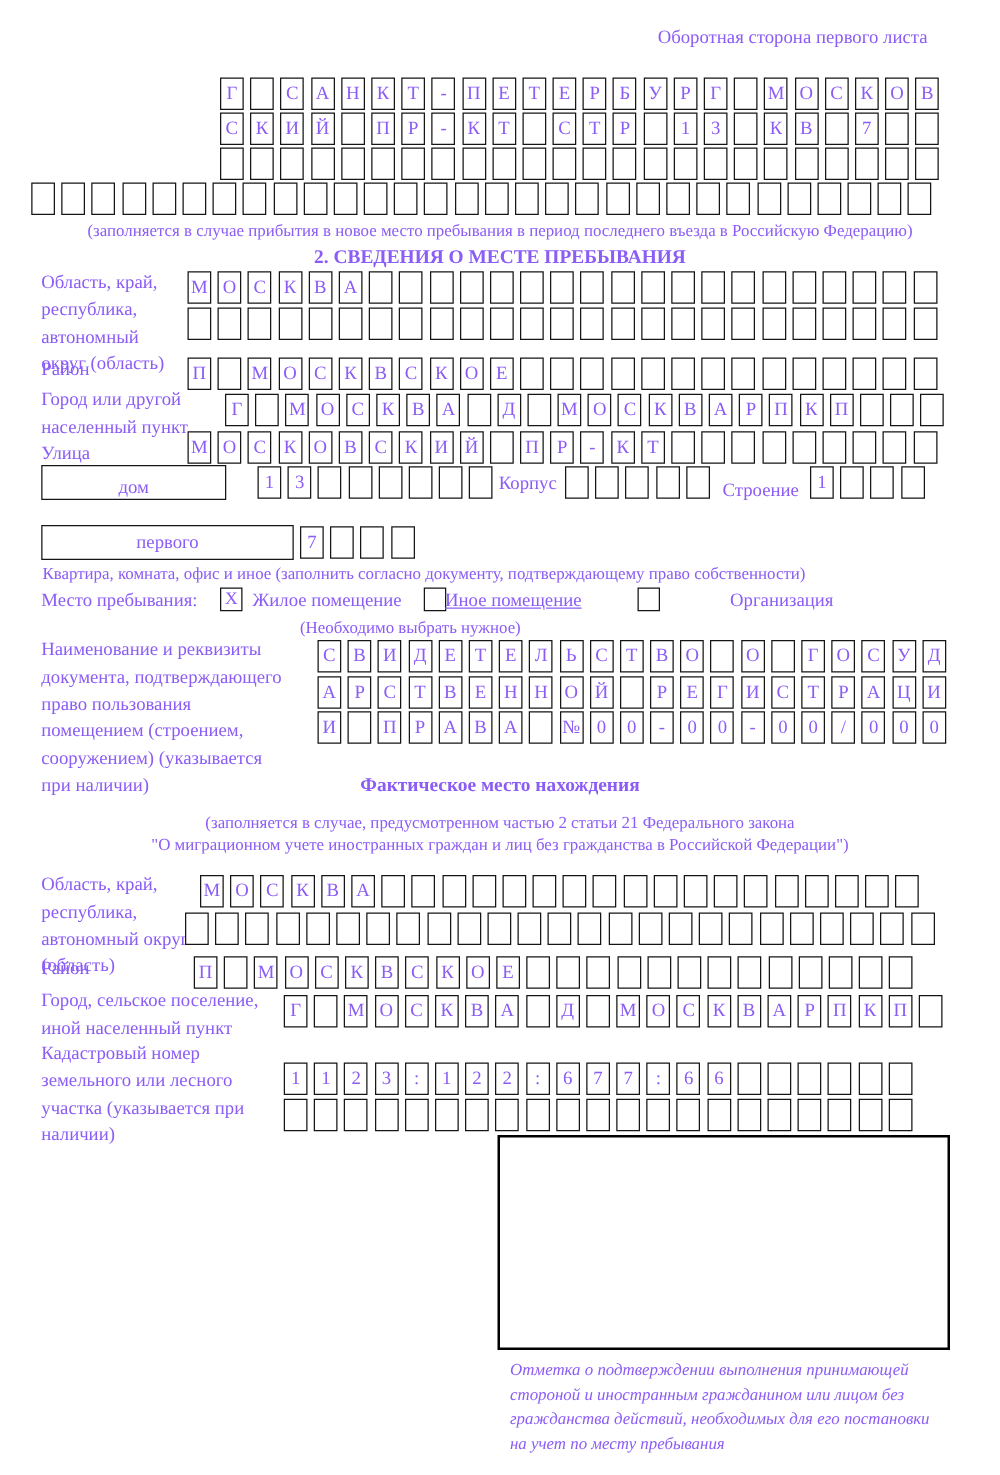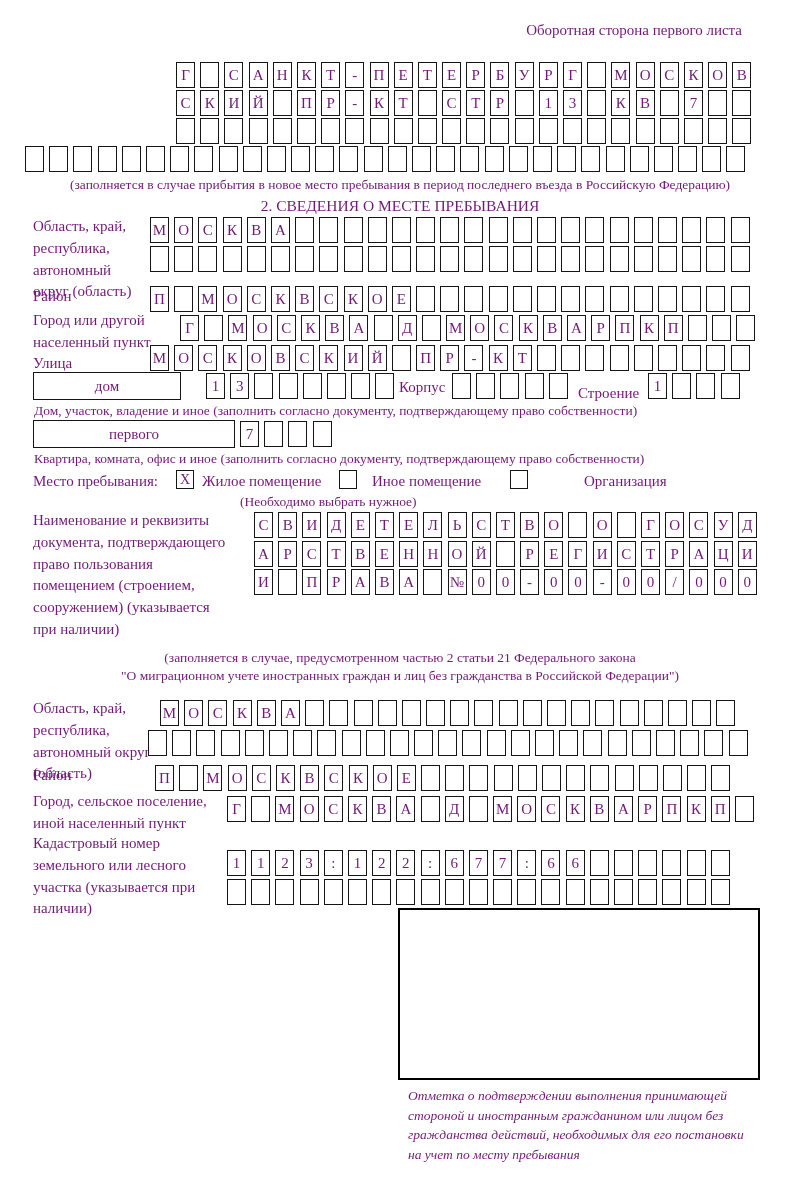--- a/index.html
+++ b/index.html
@@ -1,23 +1,23 @@
 <!DOCTYPE html>
 <html lang="ru"><head>
 <meta charset="utf-8">
 <style>
   html,body{margin:0;padding:0;background:#fff;}
   .page{
-    position:relative;width:800px;height:1180px;background:#fff;color:#701a75;
+    position:relative;width:800px;height:1180px;background:#fff;color:#8b5cf6;
     font-family:"Liberation Serif","DejaVu Serif",serif;overflow:hidden;
   }
   .lbl{position:absolute;font-size:15px;line-height:1.45;}
   .note{position:absolute;font-size:13.5px;line-height:1.35;}
   .center{left:0;width:800px;text-align:center;}
-  .title{position:absolute;left:0;width:800px;text-align:center;font-weight:normal;font-size:15.5px;}
+  .title{position:absolute;left:0;width:800px;text-align:center;font-weight:bold;font-size:15.5px;}
   .boxrow{position:absolute;display:flex;}
   .cell{
     flex:none;width:19px;height:26px;margin-right:5.2px;box-sizing:border-box;
     border:1.6px solid #151515;display:flex;align-items:center;justify-content:center;
     font-size:15px;background:#fff;
   }
   .labelbox{
     position:absolute;box-sizing:border-box;border:1.6px solid #151515;
     display:flex;align-items:center;justify-content:center;font-size:15px;background:#fff;
   }
@@ -284,21 +284,21 @@
       <span class="cell"></span>
       <span class="cell"></span>
       <span class="cell"></span>
       <span class="cell"></span>
       <span class="cell"></span>
       <span class="cell"></span>
       <span class="cell"></span>
       <span class="cell"></span>
     </div>
 
-  <div class="labelbox" style="left:33px;top:372px;width:148px;height:28px;">
+  <div class="labelbox" style="left:33px;top:372px;width:148px;height:28px;align-items:flex-end;">
     <span>дом</span>
   </div>
   <div class="boxrow" style="left:206px;top:373px;">
       <span class="cell">1</span>
       <span class="cell">3</span>
       <span class="cell"></span>
       <span class="cell"></span>
       <span class="cell"></span>
       <span class="cell"></span>
       <span class="cell"></span>
@@ -312,38 +312,37 @@
       <span class="cell"></span>
       <span class="cell"></span>
     </div>
   <div class="lbl" style="left:578px;top:383px;">Строение</div>
   <div class="boxrow" style="left:648px;top:373px;">
       <span class="cell">1</span>
       <span class="cell"></span>
       <span class="cell"></span>
       <span class="cell"></span>
     </div>
-  <div class="note" style="left:34px;top:402px;">Дом, участок, владение и иное (заполнить согласно документу, подтверждающему право собственности)</div>
 
   <div class="labelbox" style="left:33px;top:420px;width:202px;height:28px;">
     <span>первого</span>
   </div>
   <div class="boxrow" style="left:240px;top:421px;">
       <span class="cell">7</span>
       <span class="cell"></span>
       <span class="cell"></span>
       <span class="cell"></span>
     </div>
   <div class="note" style="left:34px;top:450px;">Квартира, комната, офис и иное (заполнить согласно документу, подтверждающему право собственности)</div>
 
   <div class="lbl" style="left:33px;top:471px;">Место пребывания:</div>
   <div class="checkbox" style="left:176px;top:470px;">X</div>
   <div class="lbl" style="left:202px;top:471px;">Жилое помещение</div>
   <div class="checkbox" style="left:339px;top:470px;"></div>
-  <div class="lbl" style="left:372px;top:471px;">Иное помещение</div>
+  <div class="lbl" style="left:356px;top:471px;text-decoration:underline;">Иное помещение</div>
   <div class="checkbox" style="left:510px;top:470px;"></div>
   <div class="lbl" style="left:584px;top:471px;">Организация</div>
   <div class="note" style="left:240px;top:493px;">(Необходимо выбрать нужное)</div>
 
   <div class="lbl" style="left:33px;top:510px;width:200px;">Наименование и реквизиты документа, подтверждающего право пользования помещением (строением, сооружением) (указывается при наличии)</div>
   <div class="boxrow" style="left:254px;top:512px;">
       <span class="cell">С</span>
       <span class="cell">В</span>
       <span class="cell">И</span>
       <span class="cell">Д</span>
@@ -405,20 +404,21 @@
       <span class="cell">0</span>
       <span class="cell">-</span>
       <span class="cell">0</span>
       <span class="cell">0</span>
       <span class="cell">/</span>
       <span class="cell">0</span>
       <span class="cell">0</span>
       <span class="cell">0</span>
     </div>
 
+  <div class="title" style="top:620px;">Фактическое место нахождения</div>
   <div class="note center" style="top:649px;">(заполняется в случае, предусмотренном частью 2 статьи 21 Федерального закона</div>
   <div class="note center" style="top:667px;">"О миграционном учете иностранных граждан и лиц без гражданства в Российской Федерации")</div>
 
   <div class="lbl" style="left:33px;top:698px;width:137px;">Область, край, республика, автономный округ (область)</div>
   <div class="boxrow" style="left:160px;top:700px;">
       <span class="cell">М</span>
       <span class="cell">О</span>
       <span class="cell">С</span>
       <span class="cell">К</span>
       <span class="cell">В</span>

